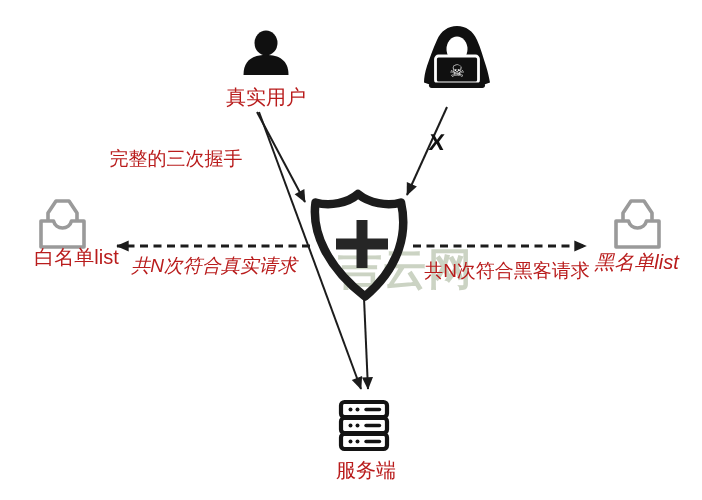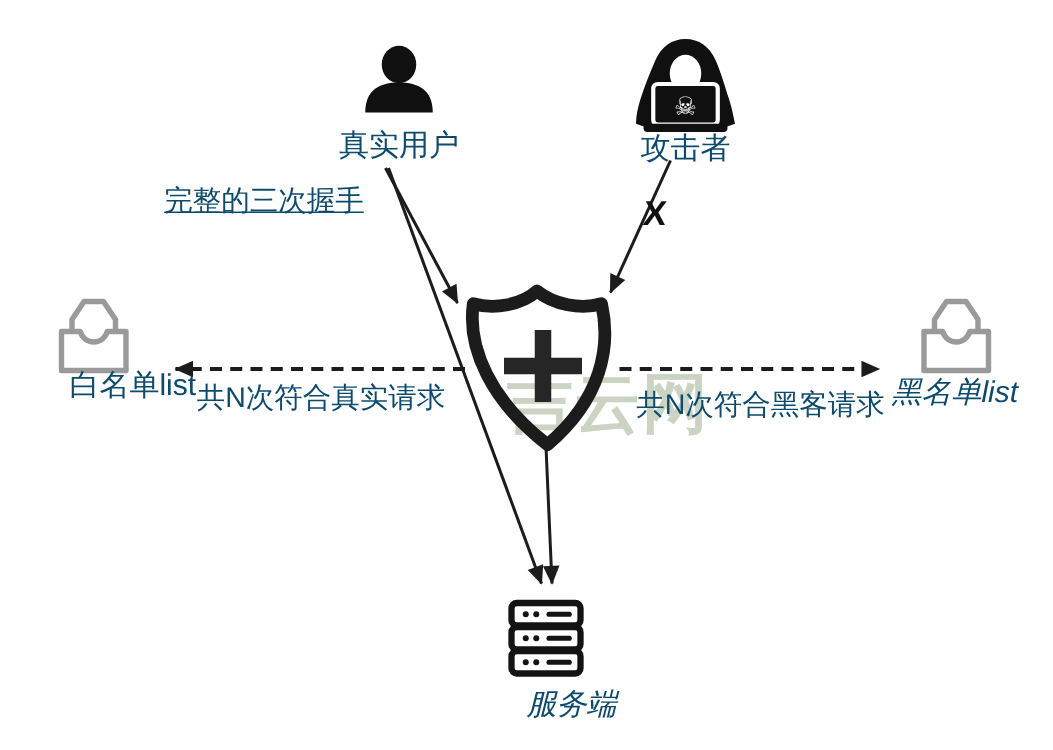--- a/index.html
+++ b/index.html
@@ -11,21 +11,21 @@
   }
   .watermark{
     position:absolute;left:338px;top:240px;z-index:0;
     font-size:44px;font-weight:bold;letter-spacing:1px;
     color:#cbd3c3;user-select:none;white-space:nowrap;
   }
   svg.diagram{position:absolute;left:0;top:0;z-index:1;}
   .lbl{
     position:absolute;z-index:2;text-align:center;
     font-size:19px;line-height:22px;white-space:nowrap;
-    color:#0c4a6e;
+    color:#b91c1c;
   }
   .lbl.big{font-size:20px;}
   .xmark{
     position:absolute;z-index:2;font-size:23px;font-weight:bold;
     color:#111;transform:skewX(-6deg);
   }
 </style>
 </head>
 <body>
 
@@ -97,31 +97,30 @@
     <line x1="259" y1="112" x2="361" y2="389" stroke="#1c1c1c" stroke-width="2" marker-end="url(#ah)"></line>
     <line x1="447" y1="107" x2="407" y2="195" stroke="#1c1c1c" stroke-width="2" marker-end="url(#ah)"></line>
     <line x1="364" y1="298" x2="368" y2="389" stroke="#1c1c1c" stroke-width="2" marker-end="url(#ah)"></line>
 
     <line x1="310" y1="246" x2="117" y2="246" stroke="#1c1c1c" stroke-width="2.8" stroke-dasharray="8 5.5" marker-end="url(#ah)"></line>
     <line x1="413" y1="246" x2="586" y2="246" stroke="#1c1c1c" stroke-width="2.8" stroke-dasharray="8 5.5" marker-end="url(#ah)"></line>
   </svg>
 
   <div class="lbl big" style="left:191px;top:86px;width:150px;">真实用户</div>
 
-  <div class="lbl big" style="left:382px;top:88px;width:150px;">攻击者</div>
 
-  <div class="lbl" style="left:76px;top:124px;width:200px;text-decoration:underline;">完整的三次握手</div>
+  <div class="lbl" style="left:76px;top:148px;width:200px;">完整的三次握手</div>
 
 
   <div class="xmark" style="left:429px;top:129px;">X</div>
 
-  <div class="lbl big" style="left:16px;top:246px;width:125px;padding-left:10px;">白名单list</div>
+  <div class="lbl big" style="left:4px;top:246px;width:125px;padding-left:10px;">白名单list</div>
 
   <div class="lbl big" style="left:574px;top:251px;width:125px;font-style:italic;">黑名单list</div>
 
-  <div class="lbl" style="left:114px;top:255px;width:200px;">共N次符合真实请求</div>
+  <div class="lbl" style="left:114px;top:255px;width:200px;font-style:italic;">共N次符合真实请求</div>
 
   <div class="lbl" style="left:407px;top:260px;width:200px;">共N次符合黑客请求</div>
 
 
-  <div class="lbl big" style="left:306px;top:459px;width:150px;font-style:italic;">服务端</div>
+  <div class="lbl big" style="left:291px;top:459px;width:150px;">服务端</div>
 
 </div>
 
 </body></html>

